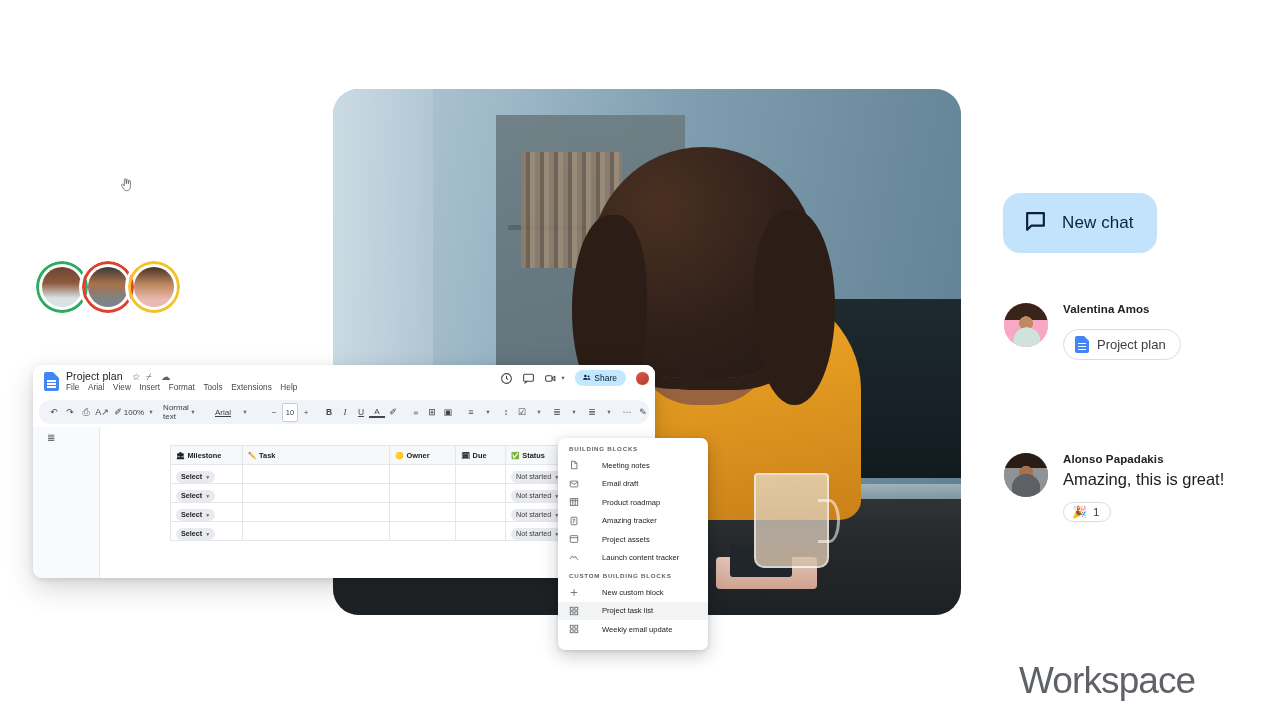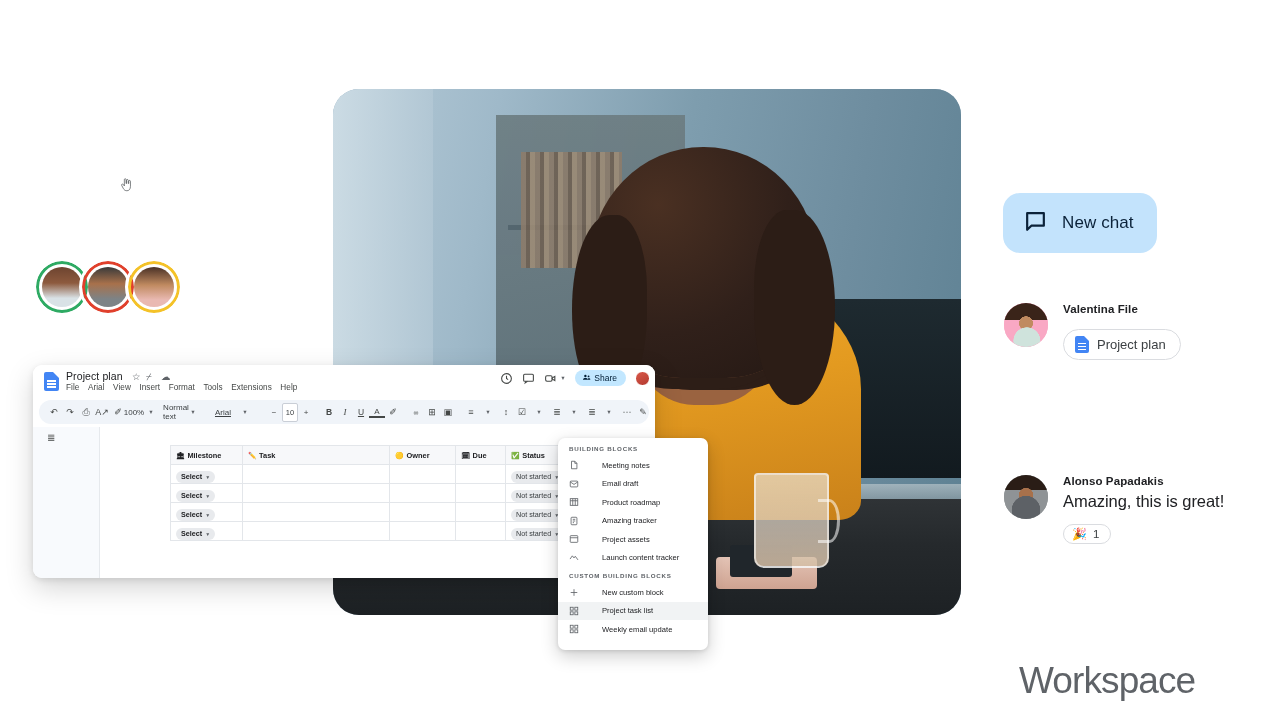--- a/index.html
+++ b/index.html
@@ -179,21 +179,21 @@
   
   #new-chat-btn {
     position:absolute; left:1003px; top:193px; width:154px; height:60px;
     background:#c3e3fc; border-radius:17px;
     display:flex; align-items:center; gap:14px; padding-left:20px;
   }
   #new-chat-label { font-size:17px; color:#0b2239; font-weight:500; letter-spacing:.1px; }
 
   .msg { position:absolute; display:flex; gap:15px; }
   #msg-1 { left:1004px; top:303px; width:268px; }
-  #msg-2 { left:1004px; top:475px; width:268px; }
+  #msg-2 { left:1004px; top:453px; width:268px; }
   .msg-av { flex:0 0 44px; width:44px; height:44px; border-radius:50%; overflow:hidden; position:relative; }
   .av-pink { background:#f9a8c4; }
   .av-gray { background:#8f9396; }
   .msg-name { font-size:11.5px; color:#202124; font-weight:700; letter-spacing:.1px; margin-bottom:3px; }
   .msg-text { font-size:16.5px; color:#202124; line-height:1.44; letter-spacing:-.05px; }
   #doc-chip {
     display:inline-flex; align-items:center; gap:8px; margin-top:11px;
     border:1px solid #dadce0; border-radius:16px; padding:6px 14px 6px 11px; background:#fff;
   }
   #doc-chip-label { font-size:13px; color:#3c4043; }
@@ -545,21 +545,21 @@
       </svg>
   </span>
   <span id="new-chat-label">New chat</span>
 </div>
 
 <div class="msg" id="msg-1">
   <div class="msg-av av-pink">
     <div style="position:absolute;inset:0;background:radial-gradient(circle at 52% 86%, #cfe3dc 0 30%, transparent 31%),radial-gradient(circle at 50% 46%, #c08a60 0 21%, transparent 22%),linear-gradient(180deg,#3a2419 0 38%, transparent 39%),#f9a8c4;"></div>
   </div>
   <div style="flex:1">
-    <div class="msg-name">Valentina File</div>
+    <div class="msg-name">Valentina Amos</div>
     <div id="doc-chip">
       <span class="chip-docico"></span>
       <span id="doc-chip-label">Project plan</span>
     </div>
   </div>
 </div>
 
 <div class="msg" id="msg-2">
   <div class="msg-av av-gray">
     <div style="position:absolute;inset:0;background:radial-gradient(circle at 50% 80%, #5d6166 0 34%, transparent 35%),radial-gradient(circle at 50% 46%, #a8714b 0 22%, transparent 23%),linear-gradient(180deg,#2a1d16 0 34%, transparent 35%),#8f9396;"></div>

